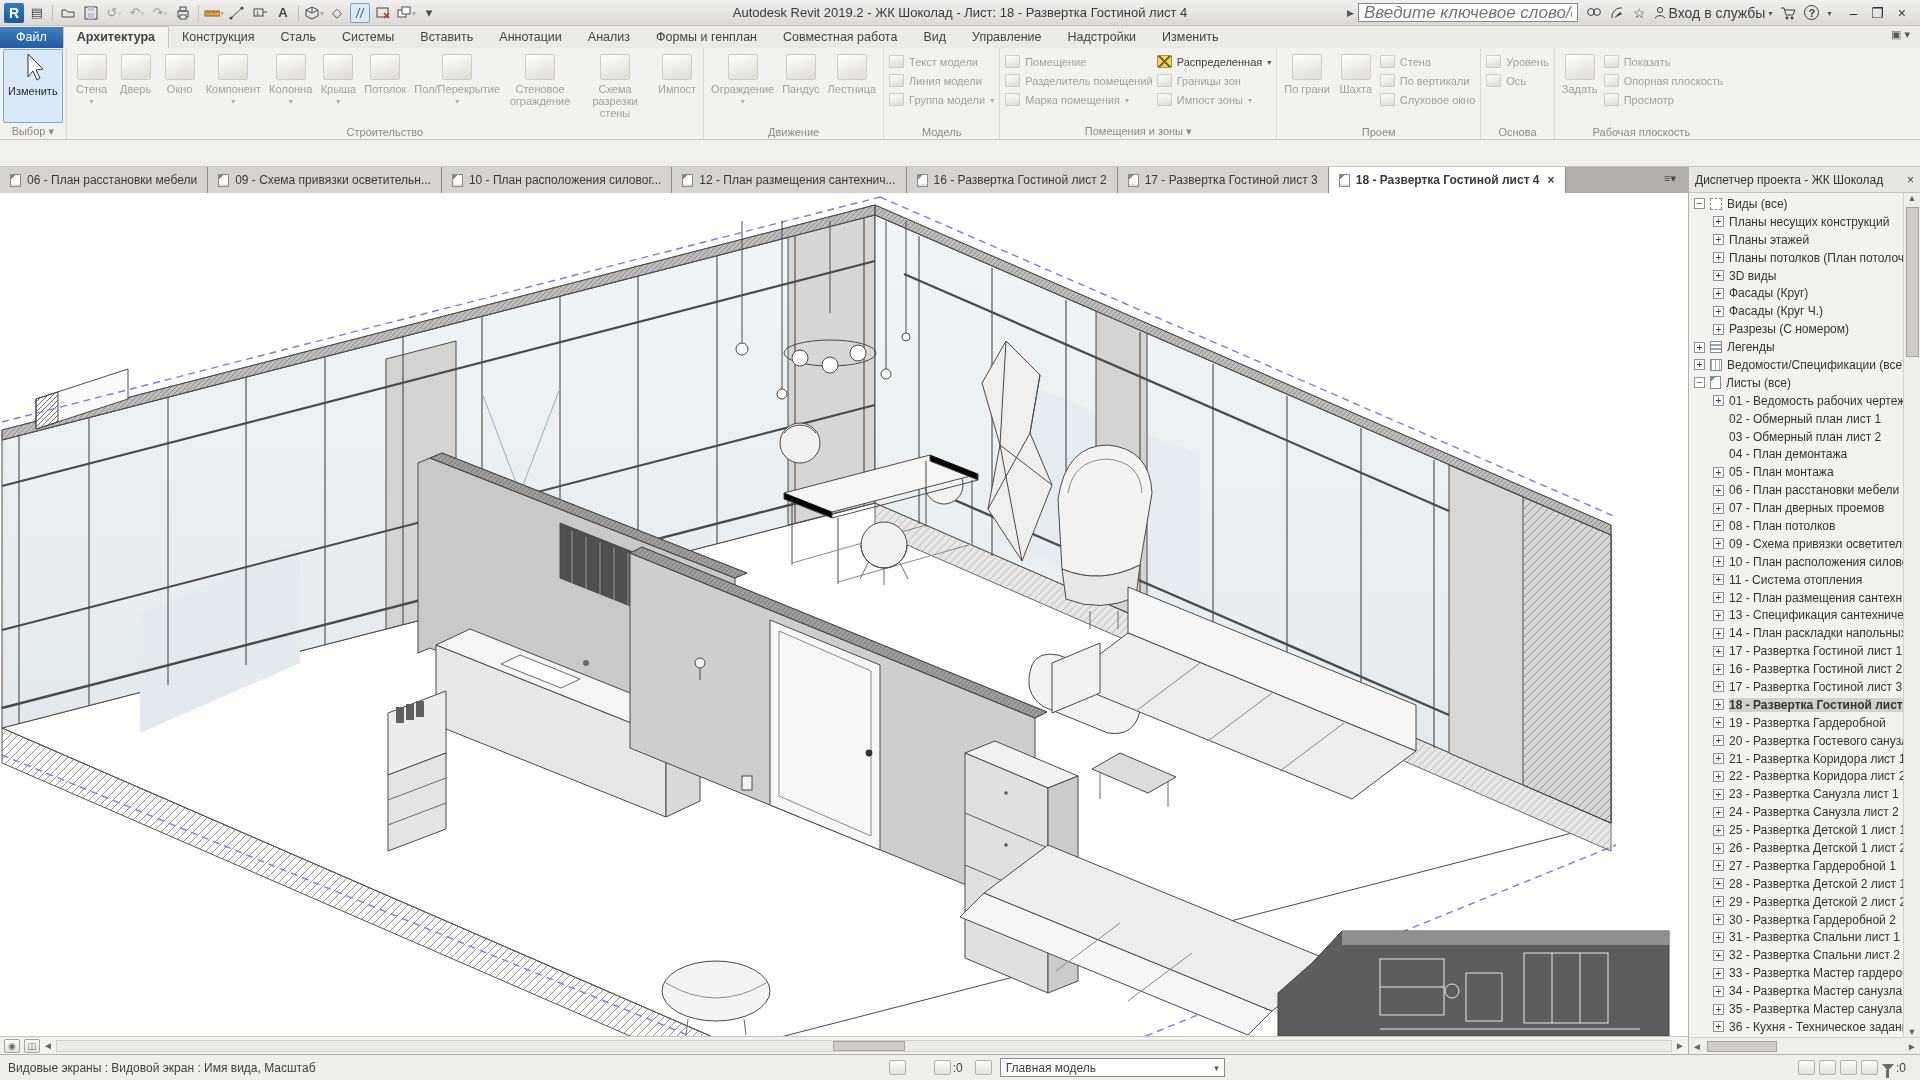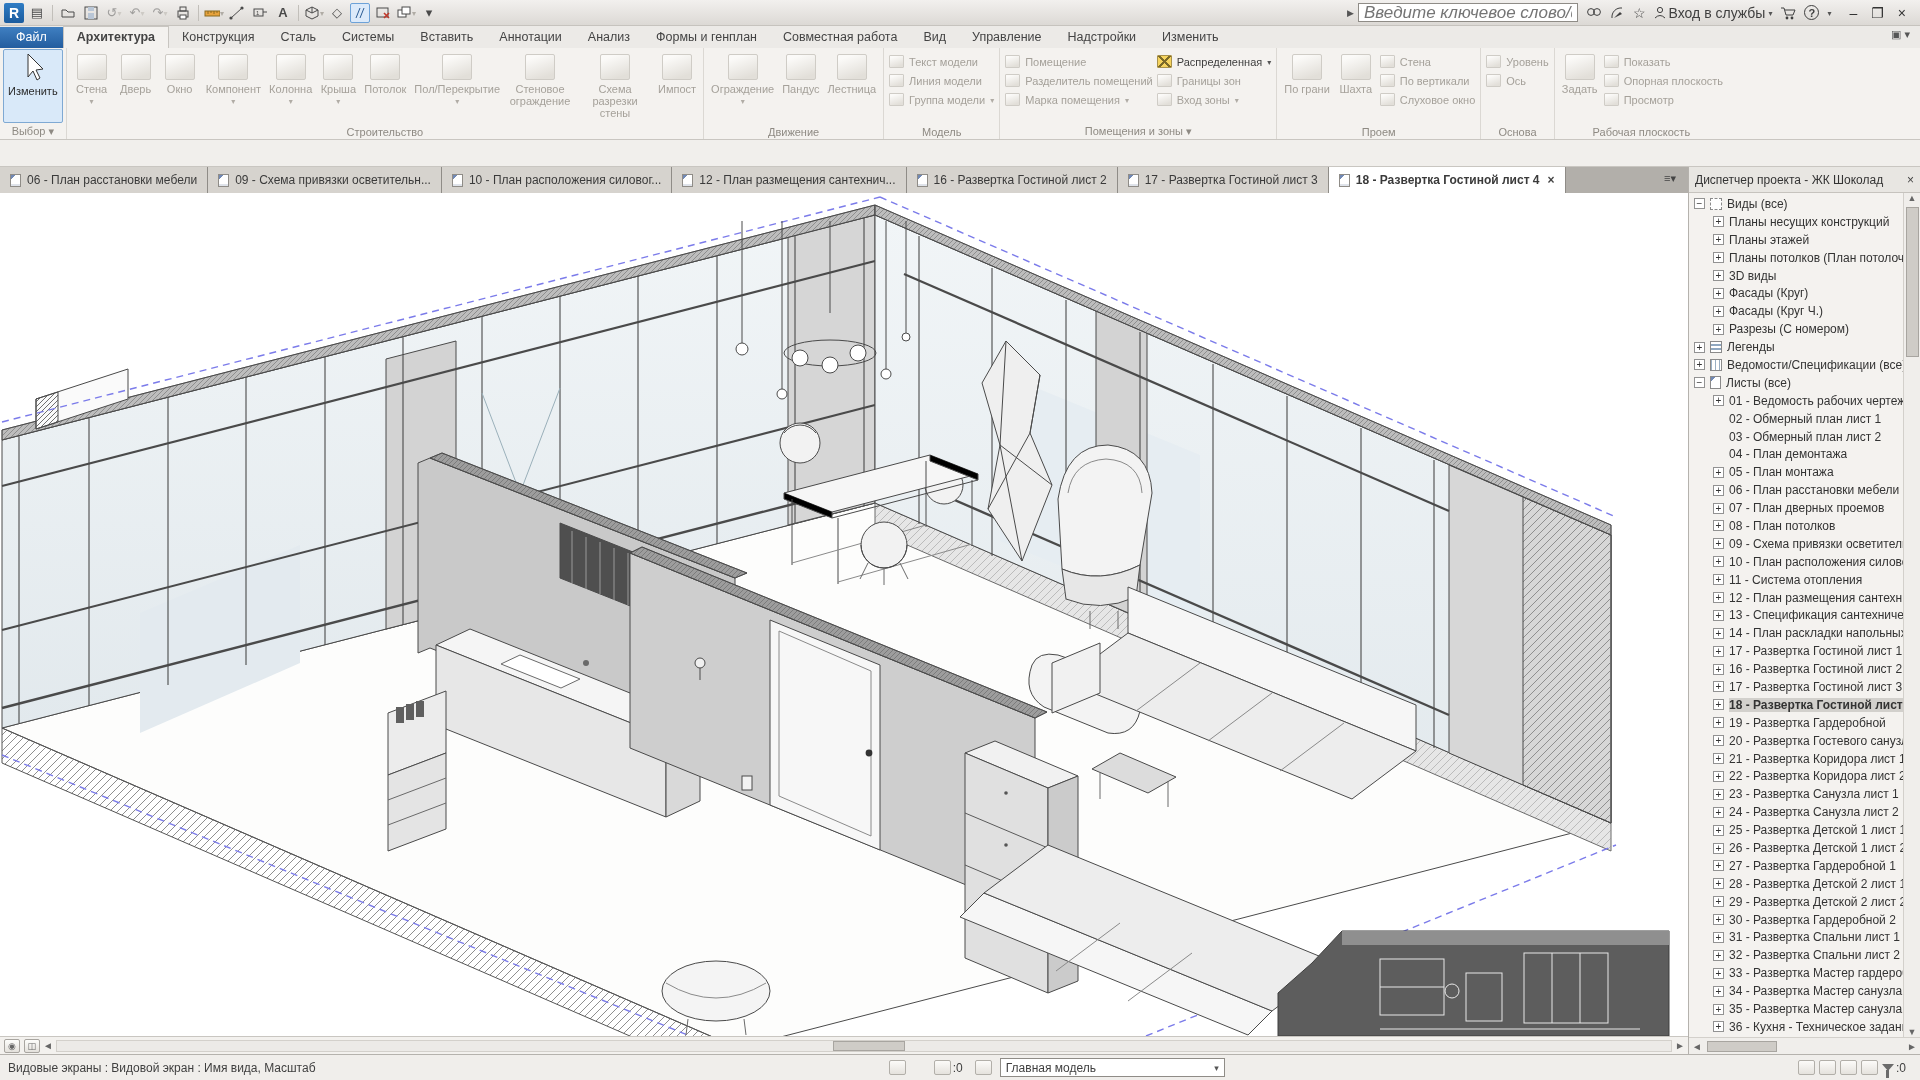--- a/index.html
+++ b/index.html
@@ -216,20 +216,21 @@
         </span>
       <span class="qicon">
           <svg width="16" height="16">
             <rect x="2" y="5" width="8" height="7" fill="#fff" stroke="#4a4a4a"></rect>
             <rect x="6" y="2" width="8" height="7" fill="#fff" stroke="#4a4a4a"></rect>
           </svg>
           <span class="arr">▾</span>
         </span>
       <span class="qicon">▾</span>
     </div>
+    <div id="title-text">Autodesk Revit 2019.2 - ЖК Шоколад - Лист: 18 - Развертка Гостиной лист 4</div>
     <div class="tb-right">
       <div id="search-wrap">
         <span style="font-size:9px;color:#555;">▶</span>
         <input id="search-input" placeholder="Введите ключевое слово/фразу" style="">
       </div>
       <span class="tbi">
           <svg width="16" height="14">
             <circle cx="5" cy="6" r="3.4" fill="none" stroke="#3f3f3f"></circle>
             <circle cx="11" cy="6" r="3.4" fill="none" stroke="#3f3f3f"></circle>
           </svg>
@@ -406,21 +407,21 @@
             <span class="gicon-s area"></span>
             <span>Распределенная</span>
             <span class="arr" style="color:#555;">▾</span>
           </div>
         <div class="rsmall">
             <span class="gicon-s"></span>
             <span>Границы зон</span>
           </div>
         <div class="rsmall">
             <span class="gicon-s"></span>
-            <span>Вход зоны</span>
+            <span>Импост зоны</span>
             <span class="arr">▾</span>
           </div>
       </div>
       <div class="glabel"><span>Помещения и зоны</span> ▾</div>
     </div>
 
     <div class="rgroup">
       <div class="rbtn">
           <span class="gicon"></span>
           <span class="cap">По грани</span>

